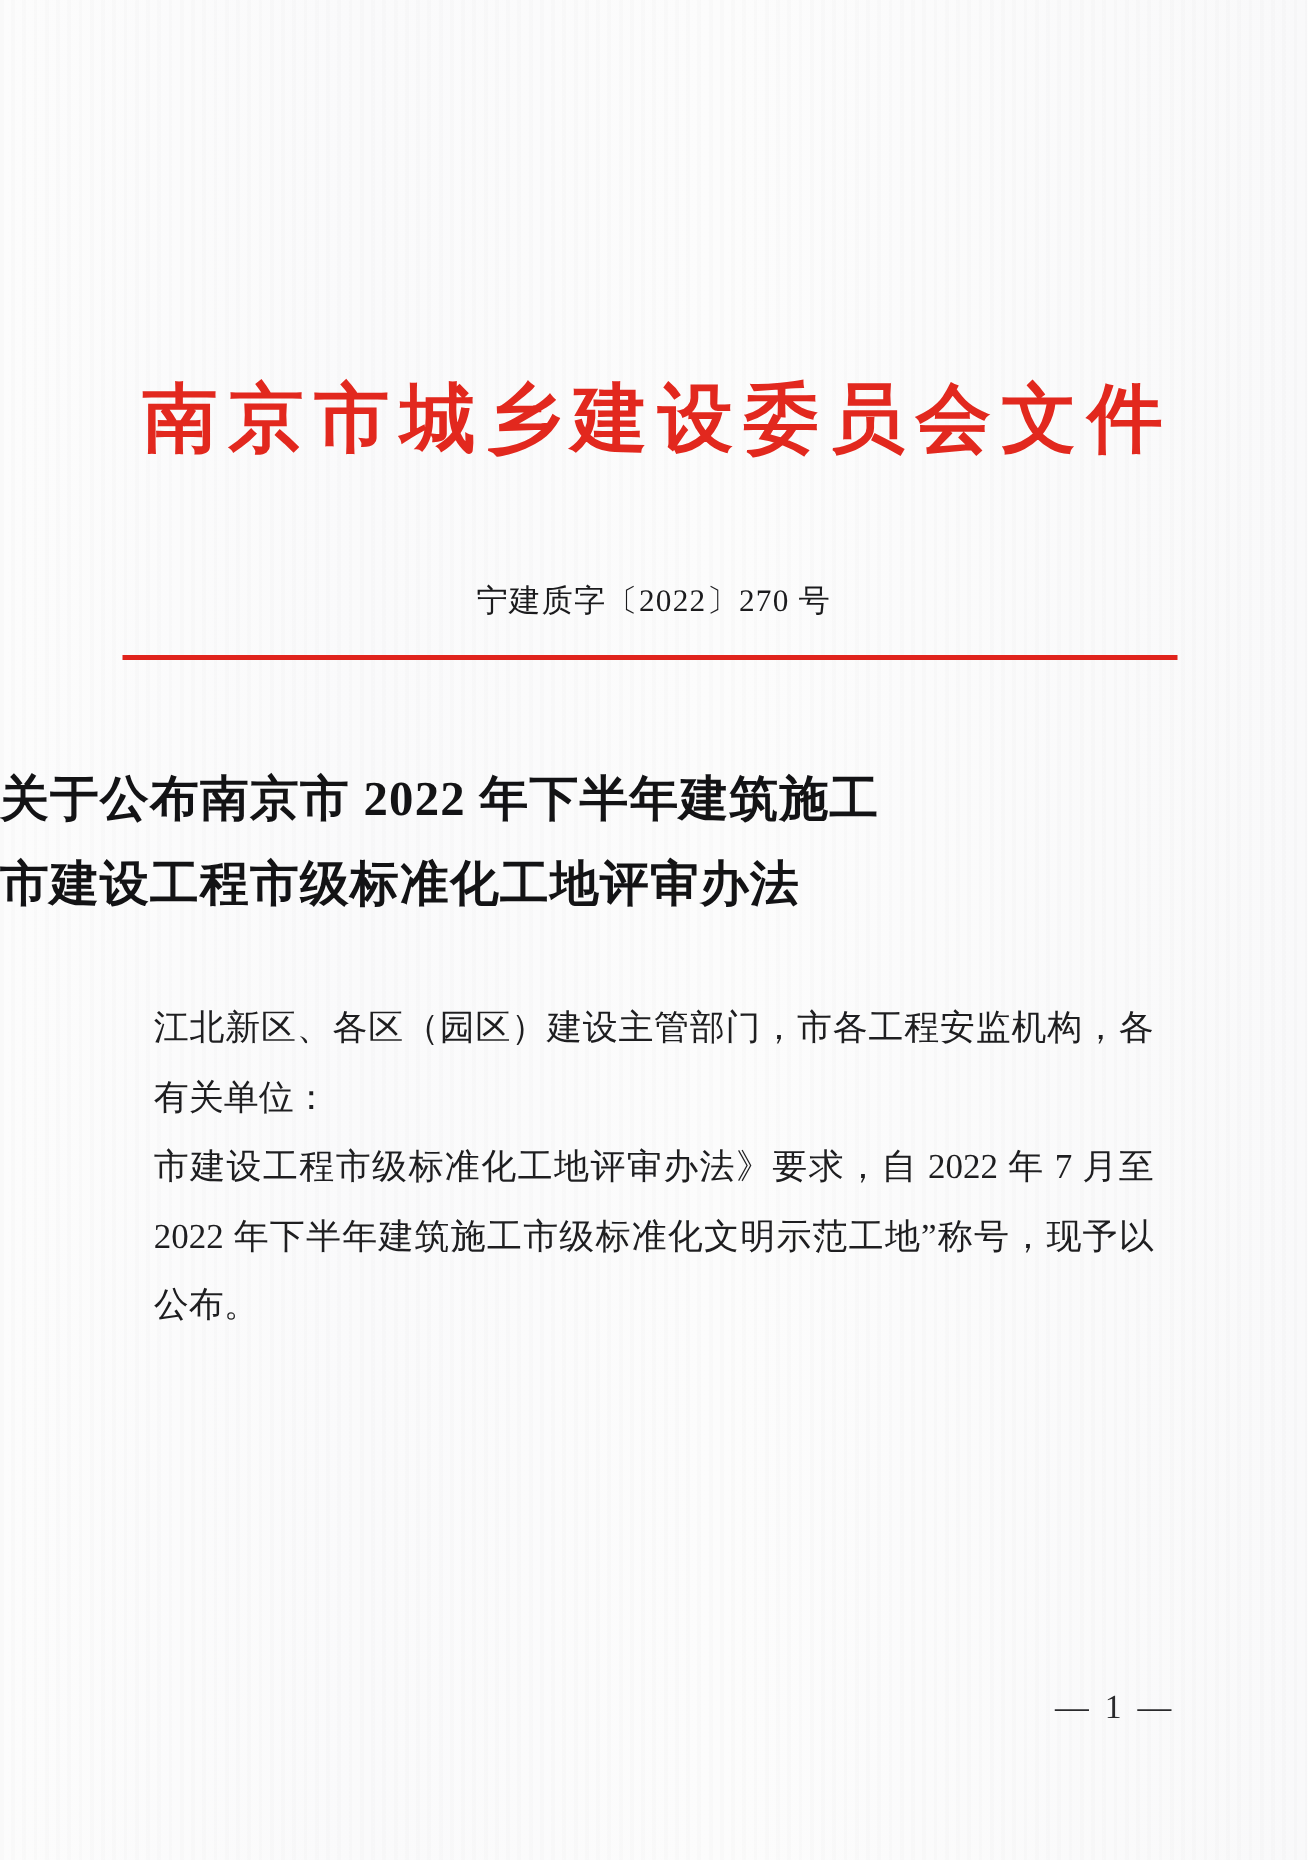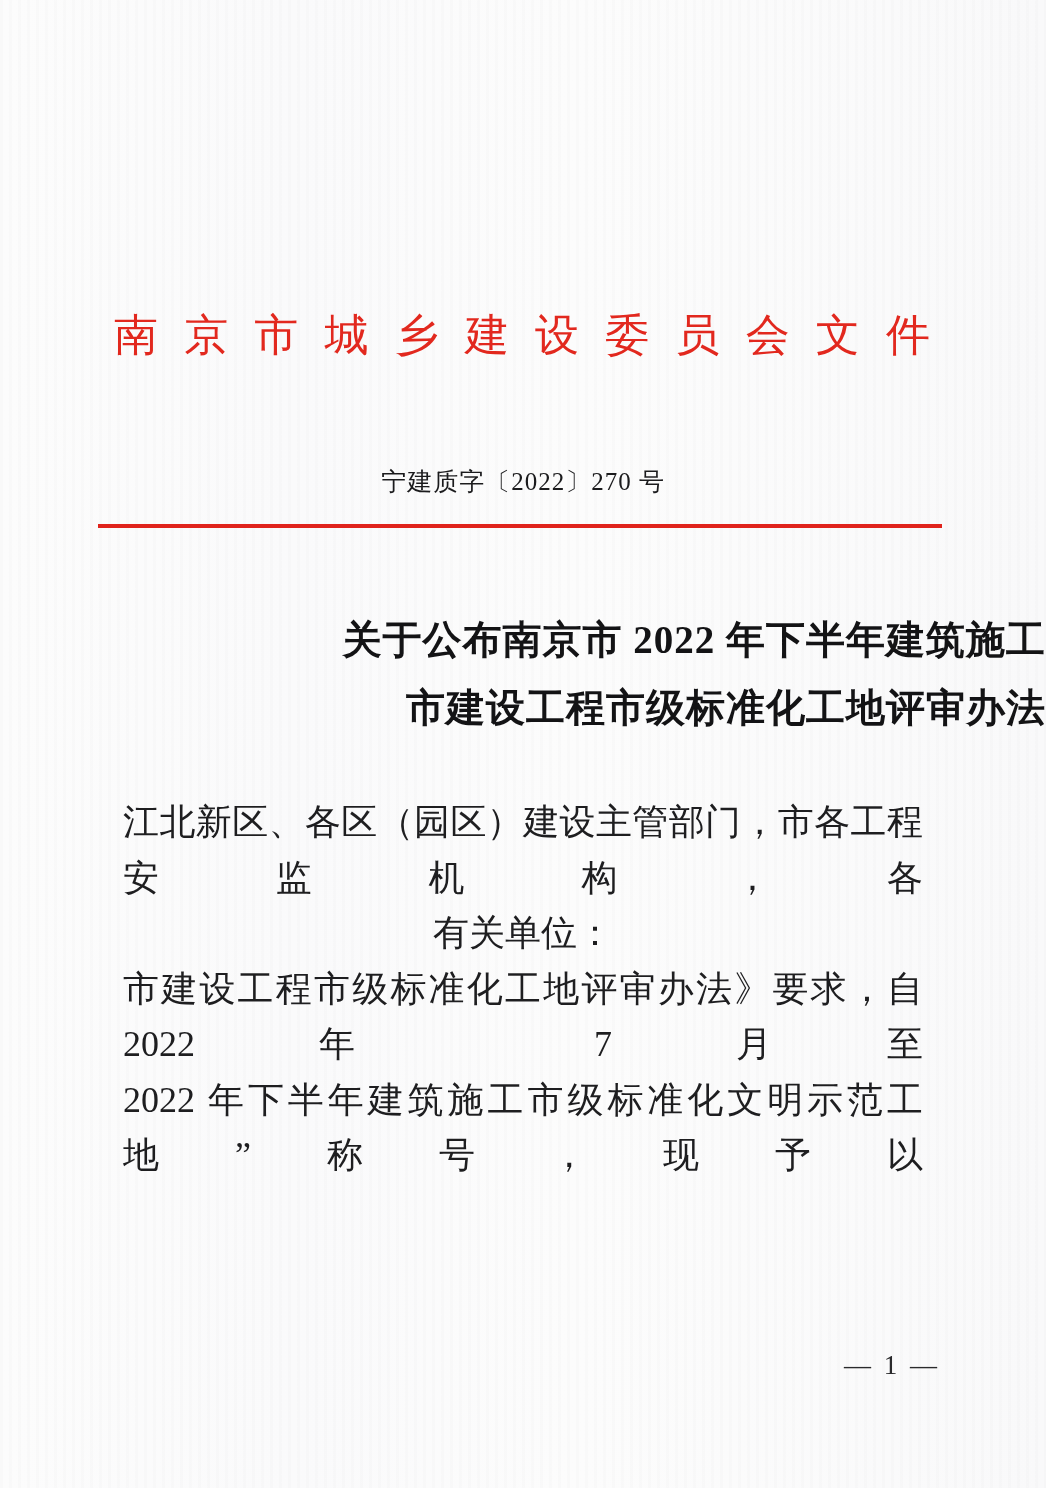--- a/index.html
+++ b/index.html
@@ -23,23 +23,23 @@
     background: repeating-linear-gradient(90deg,
       rgba(0,0,0,0.012) 0px, rgba(0,0,0,0.012) 3px,
       rgba(0,0,0,0) 3px, rgba(0,0,0,0) 9px);
     pointer-events: none;
   }
   .header-title {
     position: absolute;
     top: 283px;
     left: 114px;
     width: 818px;
-    font-size: 44px;
+    font-size: 60px;
     line-height: 105px;
-    font-weight: 400;
+    font-weight: 700;
     color: #e2281e;
     text-align: justify;
     text-align-last: justify;
     white-space: nowrap;
     letter-spacing: 2px;
   }
   .doc-number {
     position: absolute;
     top: 462px;
     left: 0;
@@ -56,39 +56,39 @@
     left: 98px;
     width: 844px;
     height: 4px;
     background: #e0231c;
   }
   .doc-title {
     position: absolute;
     top: 606px;
     left: 0;
     width: 100%;
-    text-align: right;
+    text-align: left;
     font-size: 39px;
     line-height: 68px;
     font-weight: 700;
     color: #131315;
     letter-spacing: 1px;
   }
   .body-text {
     position: absolute;
     top: 795px;
     left: 123px;
     width: 800px;
-    font-size: 36px;
+    font-size: 28px;
     line-height: 55.5px;
     color: #1e1e20;
   }
   .bline {
     min-height: 55.5px;
-    text-align: center;
+    text-align: left;
   }
   .bline.just {
     text-align: justify;
     text-align-last: justify;
   }
   .bline.ind {
     text-indent: 2em;
   }
   .page-number {
     position: absolute;
@@ -113,17 +113,18 @@
   <div class="doc-title">
     <div class="title-line">关于公布南京市 2022 年下半年建筑施工</div>
     <div class="title-line">市建设工程市级标准化工地评审办法</div>
   </div>
 
   <div class="body-text">
     <div class="bline just">江北新区、各区（园区）建设主管部门，市各工程安监机构，各</div>
     <div class="bline">有关单位：</div>
     <div class="bline just">市建设工程市级标准化工地评审办法》要求，自 2022 年 7 月至</div>
     <div class="bline just">2022 年下半年建筑施工市级标准化文明示范工地”称号，现予以</div>
+    <div class="bline">公布。</div>
   </div>
 
   <div class="page-number">— 1 —</div>
 
 </div>
 
 </body></html>

